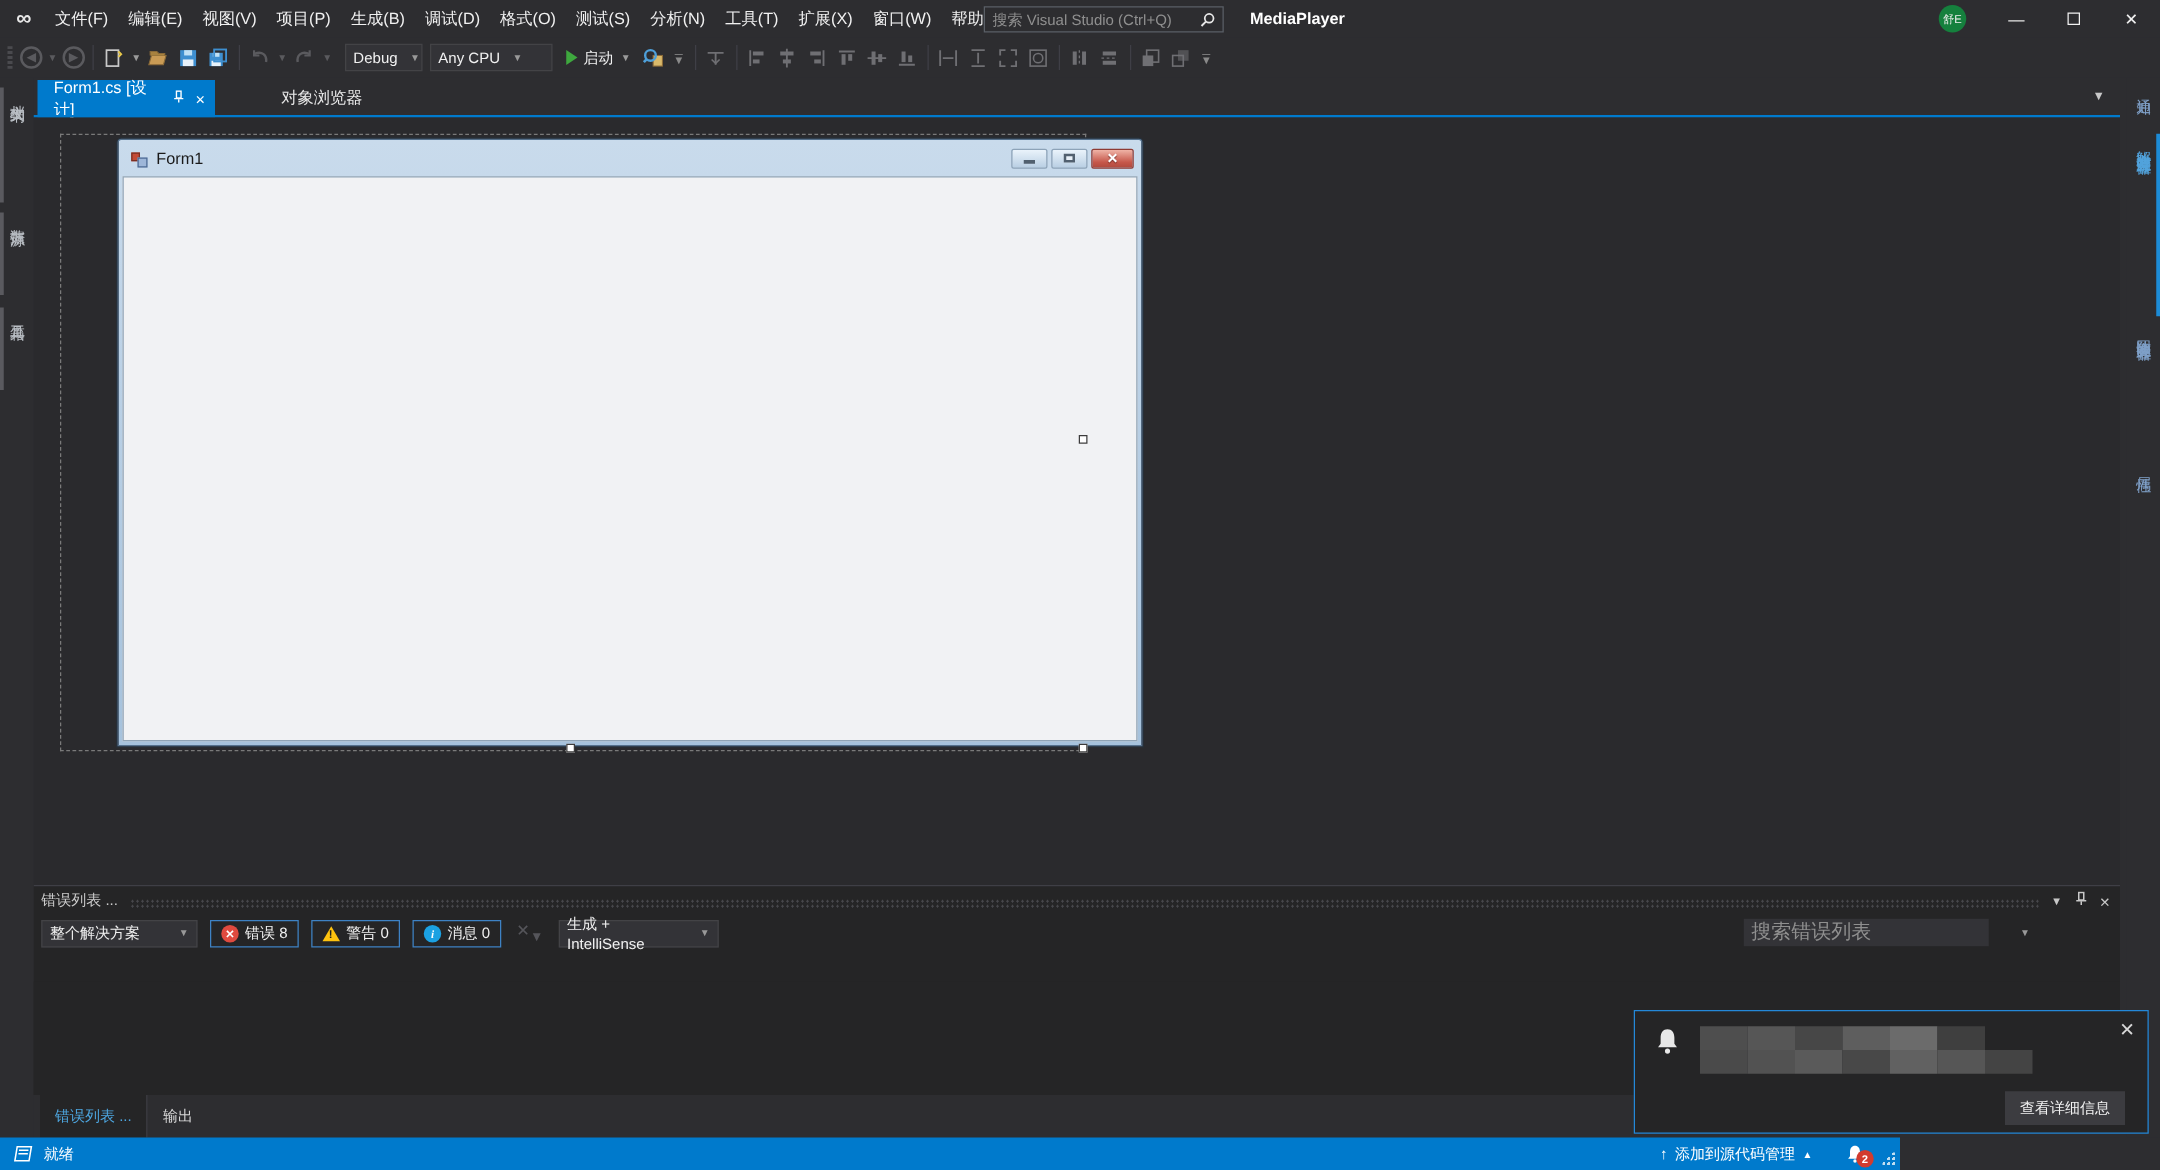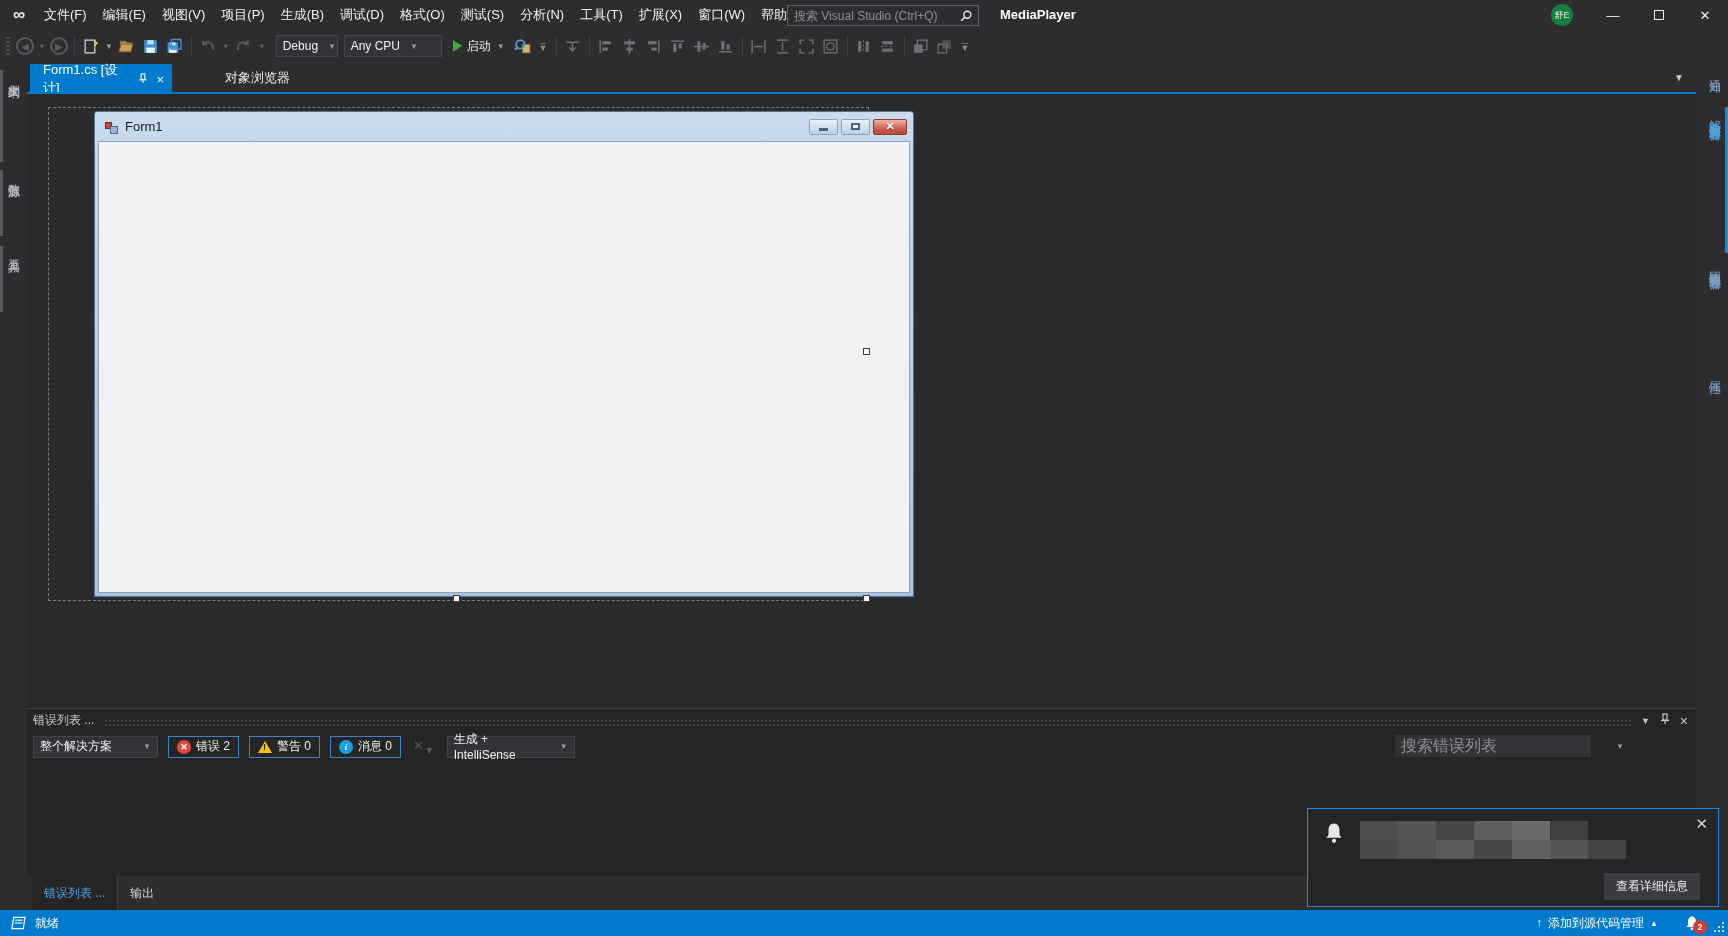--- a/index.html
+++ b/index.html
@@ -148,21 +148,21 @@
 
   
   .bottom-tabs { position:absolute; left:27px; top:876px; width:1669px; height:34px;
     background:#2D2D30; display:flex; font-size:12px; }
   .b-tab { height:100%; display:flex; align-items:center; padding:0 12px; }
   .b-tab.active { background:#252526; color:#4DA6E0; margin-left:5px;
     border-right:1px solid #3F3F46; }
   .b-tab.plain { color:#D8D8D8;text-align:right; }
 
   
-  .statusbar { position:absolute; left:0; top:910px; width:1728px; height:26px; background:#007ACC;
+  .statusbar { position:absolute; left:0; top:910px; width:1520px; height:26px; background:#007ACC;
     color:#FFFFFF; display:flex; align-items:center; font-size:12px; z-index:5; }
   .sb-ico { margin:0 8px 0 10px; display:flex; }
   .sb-right { position:absolute; right:0; top:0; height:26px; display:flex; align-items:center; }
   .sb-source { display:flex; align-items:center; gap:6px; margin-right:26px; }
   .sb-bell { position:relative; margin-right:28px; display:flex; }
   .sb-badge { position:absolute; left:9px; top:5px; width:14px; height:14px; border-radius:50%;
     background:#D23B2E; color:#fff; font-size:9px; font-weight:bold; display:flex;
     align-items:center; justify-content:center; }
   .sb-grip { position:absolute; right:4px; bottom:4px; width:10px; height:10px;
     background:
@@ -522,21 +522,21 @@
       </span>
     </div>
 
     <div class="ep-toolbar">
       <div class="ep-combo combo-scope">
         <span>整个解决方案</span>
         <span class="arrow">▼</span>
       </div>
       <div class="cnt-btn">
         <span class="badge-ico err-ico">✕</span>
-        <span>错误 2</span>
+        <span>错误 8</span>
       </div>
       <div class="cnt-btn">
         <span class="warn-tri"></span>
         <span>警告 0</span>
       </div>
       <div class="cnt-btn">
         <span class="badge-ico inf-ico">i</span>
         <span>消息 0</span>
       </div>
       <span class="multi-x">✕<sub>▼</sub></span>

